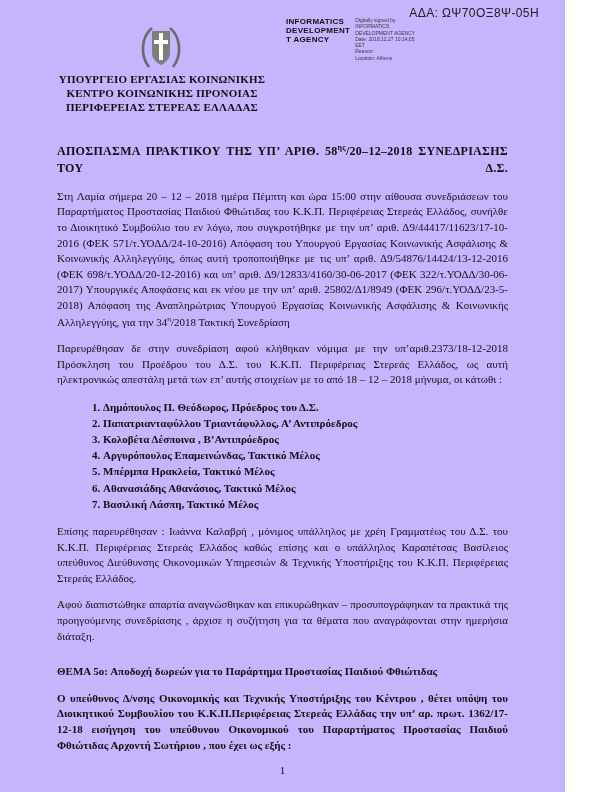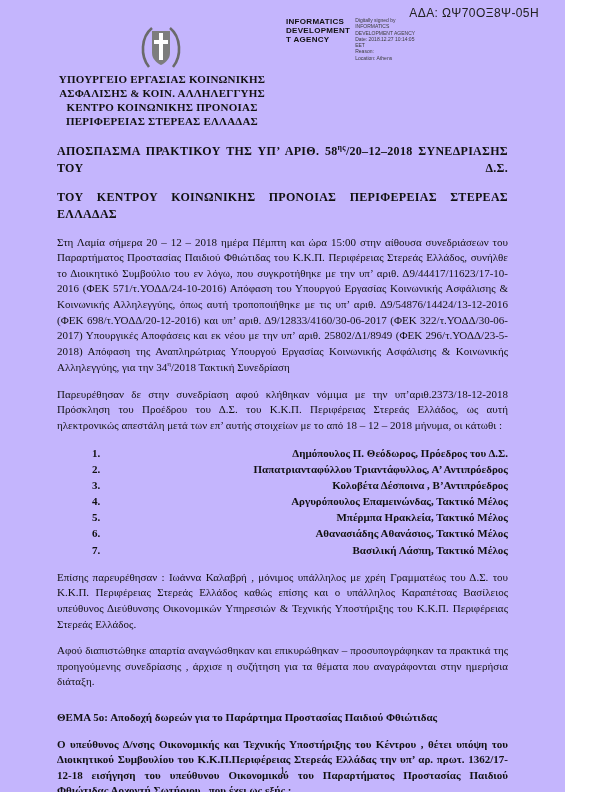--- a/index.html
+++ b/index.html
@@ -75,21 +75,20 @@
     line-height: 1.42;
     text-align: justify;
     margin: 11px 0;
   }
   .sup { vertical-align: super; font-size: 0.65em; }
   .members {
     margin: 12px 0;
     padding-left: 46px;
     font-size: 11px;
     line-height: 1.38;
-    text-align: right;
   }
   .members li { font-weight: bold; margin-bottom: 1px; }
   .theme { font-weight: bold; margin-top: 20px; }
   .bold { font-weight: bold; }
   .page-number {
     position: absolute;
     bottom: 16px;
     left: 0;
     width: 100%;
     text-align: center;
@@ -125,29 +124,27 @@
       <path d="M11,43 C2,32 3,13 14,4" stroke="#6a6a6a" stroke-width="2.6" fill="none"></path>
       <path d="M35,43 C44,32 43,13 32,4" stroke="#6a6a6a" stroke-width="2.6" fill="none"></path>
       <path d="M14,7 h18 v22 c0,6 -5,10 -9,12 c-4,-2 -9,-6 -9,-12 z" fill="#7d7d7d"></path>
       <rect x="21" y="9" width="4" height="27" fill="#ffffff"></rect>
       <rect x="16" y="16" width="14" height="4" fill="#ffffff"></rect>
     </svg>
   </div>
 
   <div class="ministry">
     <div>ΥΠΟΥΡΓΕΙΟ ΕΡΓΑΣΙΑΣ ΚΟΙΝΩΝΙΚΗΣ</div>
-    <div>ΑΣΦΑΛΙΣΗΣ &amp; ΚΟΙΝ. ΑΛΛΗΛΕΓΓΥΗΣ</div>
     <div>ΚΕΝΤΡΟ ΚΟΙΝΩΝΙΚΗΣ ΠΡΟΝΟΙΑΣ</div>
     <div>ΠΕΡΙΦΕΡΕΙΑΣ ΣΤΕΡΕΑΣ ΕΛΛΑΔΑΣ</div>
   </div>
 
   <div class="content">
 
     <div class="title-line"><span>ΑΠΟΣΠΑΣΜΑ ΠΡΑΚΤΙΚΟΥ ΤΗΣ ΥΠ’ ΑΡΙΘ. 58</span><span class="sup">ης</span><span>/20–12–2018 ΣΥΝΕΔΡΙΑΣΗΣ ΤΟΥ Δ.Σ.</span></div>
-    <div class="title-line">ΤΟΥ ΚΕΝΤΡΟΥ ΚΟΙΝΩΝΙΚΗΣ ΠΡΟΝΟΙΑΣ ΠΕΡΙΦΕΡΕΙΑΣ ΣΤΕΡΕΑΣ ΕΛΛΑΔΑΣ</div>
 
     <p class="para"><span>Στη Λαμία  σήμερα  20 – 12 – 2018 ημέρα Πέμπτη και ώρα 15:00 στην αίθουσα συνεδριάσεων του Παραρτήματος Προστασίας Παιδιού Φθιώτιδας του Κ.Κ.Π. Περιφέρειας Στερεάς Ελλάδος, συνήλθε το Διοικητικό Συμβούλιο του εν λόγω, που συγκροτήθηκε  με  την υπ’ αριθ.  Δ9/44417/11623/17-10-2016 (ΦΕΚ  571/τ.ΥΟΔΔ/24-10-2016)  Απόφαση  του  Υπουργού  Εργασίας  Κοινωνικής  Ασφάλισης  &amp; Κοινωνικής  Αλληλεγγύης, όπως αυτή τροποποιήθηκε με τις υπ’ αριθ. Δ9/54876/14424/13-12-2016 (ΦΕΚ 698/τ.ΥΟΔΔ/20-12-2016) και υπ’ αριθ. Δ9/12833/4160/30-06-2017 (ΦΕΚ 322/τ.ΥΟΔΔ/30-06-2017) Υπουργικές Αποφάσεις και εκ νέου με την υπ’ αριθ. 25802/Δ1/8949 (ΦΕΚ 296/τ.ΥΟΔΔ/23-5-2018) Απόφαση της Αναπληρώτριας Υπουργού Εργασίας Κοινωνικής Ασφάλισης &amp; Κοινωνικής Αλληλεγγύης, για την 34</span><span class="sup">η</span><span>/2018 Τακτική  Συνεδρίαση</span></p>
 
     <p class="para">Παρευρέθησαν   δε στην συνεδρίαση  αφού  κλήθηκαν   νόμιμα  με την υπ’αριθ.2373/18-12-2018 Πρόσκληση του Προέδρου του Δ.Σ. του Κ.Κ.Π. Περιφέρειας Στερεάς Ελλάδος, ως αυτή ηλεκτρονικώς απεστάλη μετά των επ’ αυτής στοιχείων με το από 18  – 12 – 2018 μήνυμα, οι κάτωθι :</p>
 
     <ol class="members">
       <li>Δημόπουλος Π. Θεόδωρος, Πρόεδρος του Δ.Σ.</li>
       <li>Παπατριανταφύλλου Τριαντάφυλλος,  Α’ Αντιπρόεδρος</li>
       <li>Κολοβέτα Δέσποινα , Β’Αντιπρόεδρος</li>
       <li>Αργυρόπουλος Επαμεινώνδας, Τακτικό Μέλος</li>

